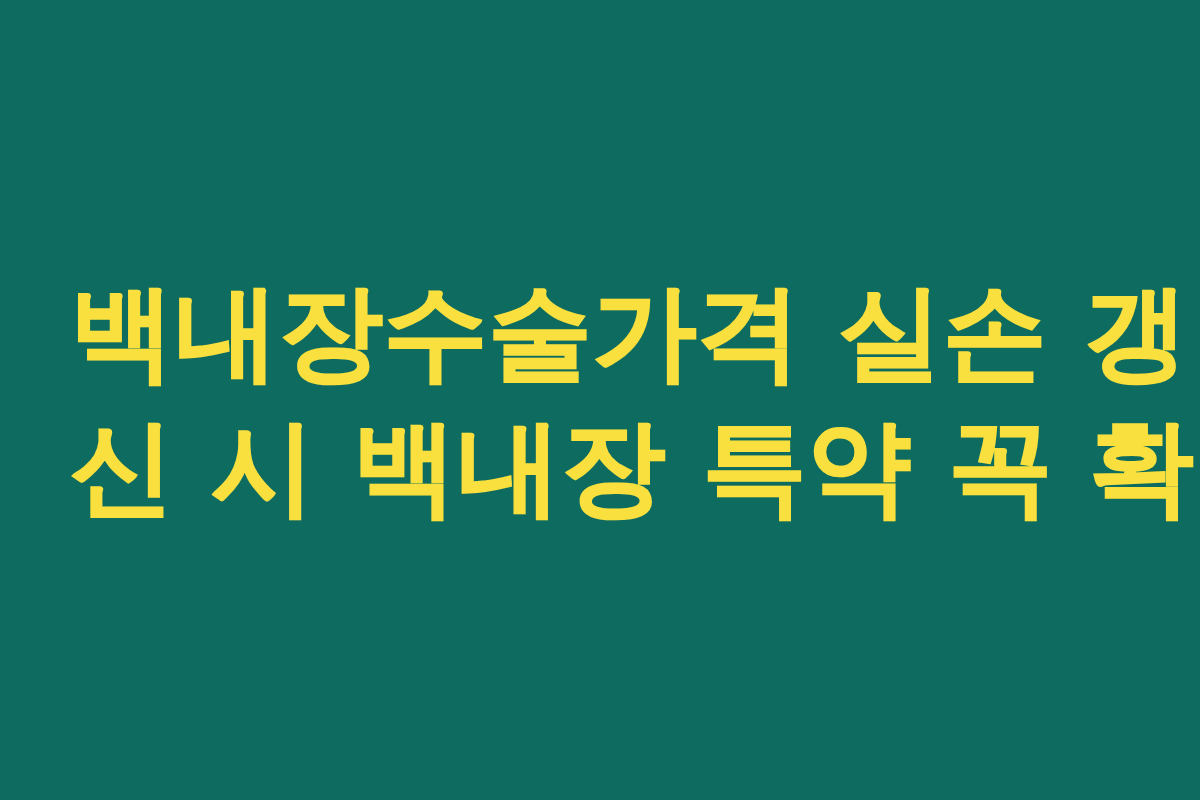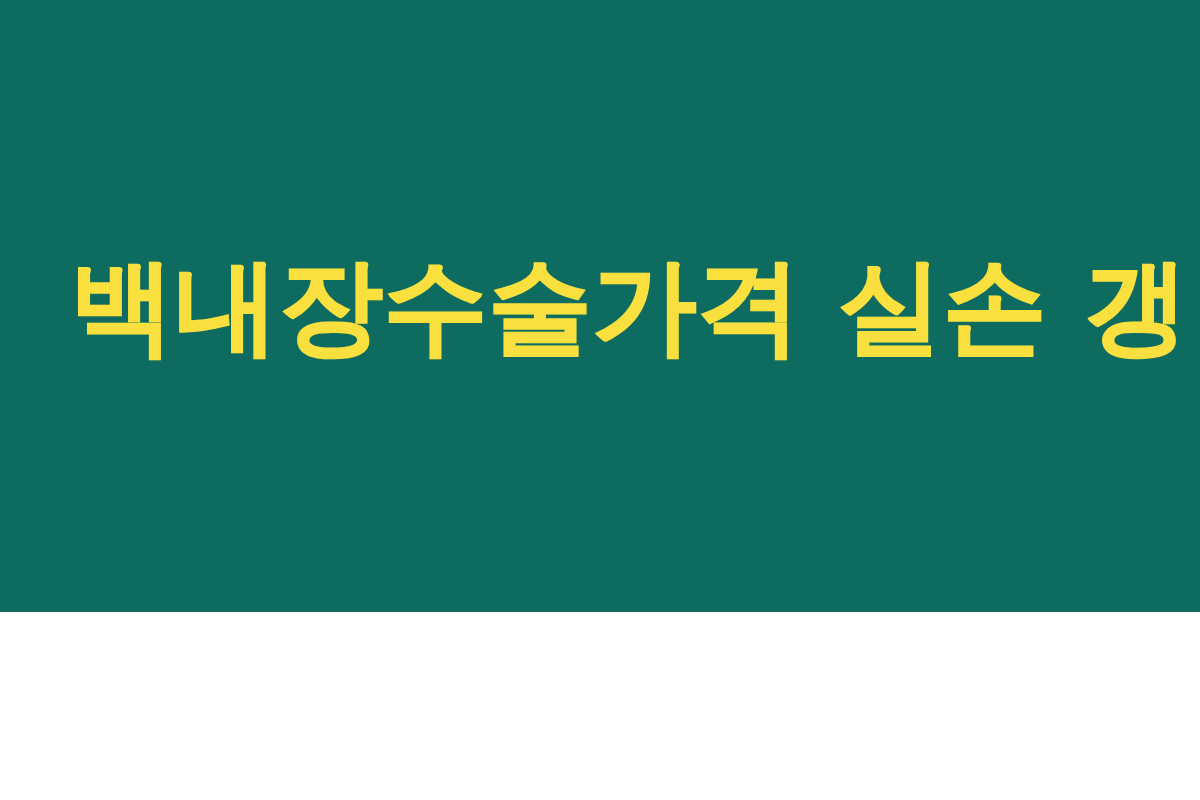--- a/index.html
+++ b/index.html
@@ -13,21 +13,21 @@
     height: 800px;
     overflow: hidden;
     font-family: "DejaVu Sans", "Liberation Sans", sans-serif;
   }
 
   
   .banner {
     position: relative;
     box-sizing: border-box;
     width: 1200px;
-    height: 612px;
+    height: 800px;
     background: #0E6B60;
     display: flex;
     align-items: center;
     justify-content: center;
     user-select: none;
   }
 
   
   .headline {
     display: block;
@@ -59,17 +59,18 @@
 </style>
 </head>
 <body>
 
 <div class="banner" style="background: rgb(14, 107, 96);">
 
   <h1 class="headline" style="color: rgb(249, 224, 62); -webkit-text-stroke: 1.5px rgb(249, 224, 62); font-size: 104px; line-height: 135px; text-align: center;">
 
     <span class="line line-1">백내장수술가격 실손 갱</span>
 
+    <span class="line line-2">신 시 백내장 특약 꼭 확</span>
 
 
   </h1>
 
 </div>
 
 </body></html>

